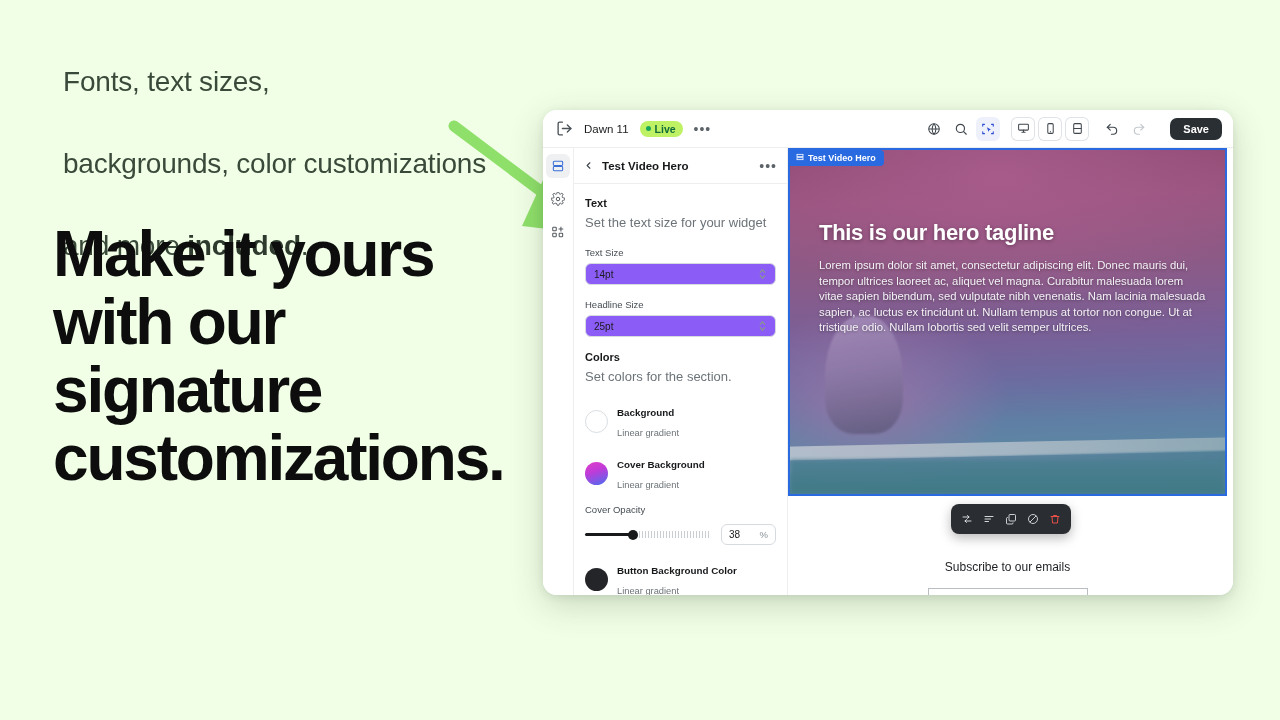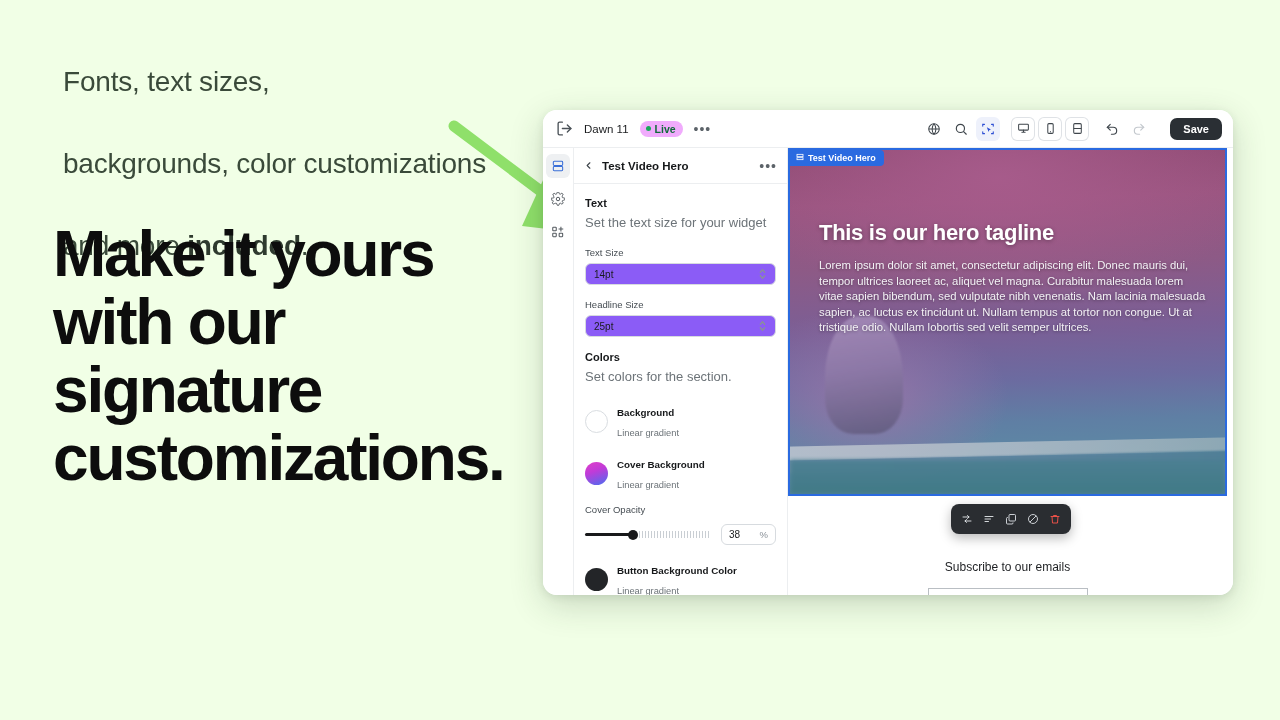--- a/index.html
+++ b/index.html
@@ -45,21 +45,21 @@
   .topbar {
     height: 38px; display: flex; align-items: center;
     padding: 0 11px 0 13px; border-bottom: 1px solid #eceef0;
     background: #fff; gap: 11px;
   }
   .tb-left { display: flex; align-items: center; gap: 11px; }
   .exit-ico { width: 17px; height: 17px; color: #4a5157; display: flex; }
   .store-name { font-size: 11.5px; color: #1a1c1e; font-weight: 500; }
   .live-pill {
     display: flex; align-items: center; gap: 4px;
-    background: #f0abfc; color: #0f6b39;
+    background: #bef264; color: #0f6b39;
     font-size: 10.5px; font-weight: 600;
     border-radius: 9px; padding: 2px 7px 2px 6px;
   }
   .live-dot { width: 5px; height: 5px; border-radius: 50%; background: #17a75b; }
   .tb-dots { font-size: 14px; color: #5c6369; letter-spacing: 1px; line-height: 8px; cursor: pointer; }
   .tb-spacer { flex: 1; }
   .tb-right { display: flex; align-items: center; gap: 3px; }
   .tb-btn {
     width: 24px; height: 24px; border-radius: 6px;
     display: flex; align-items: center; justify-content: center;

